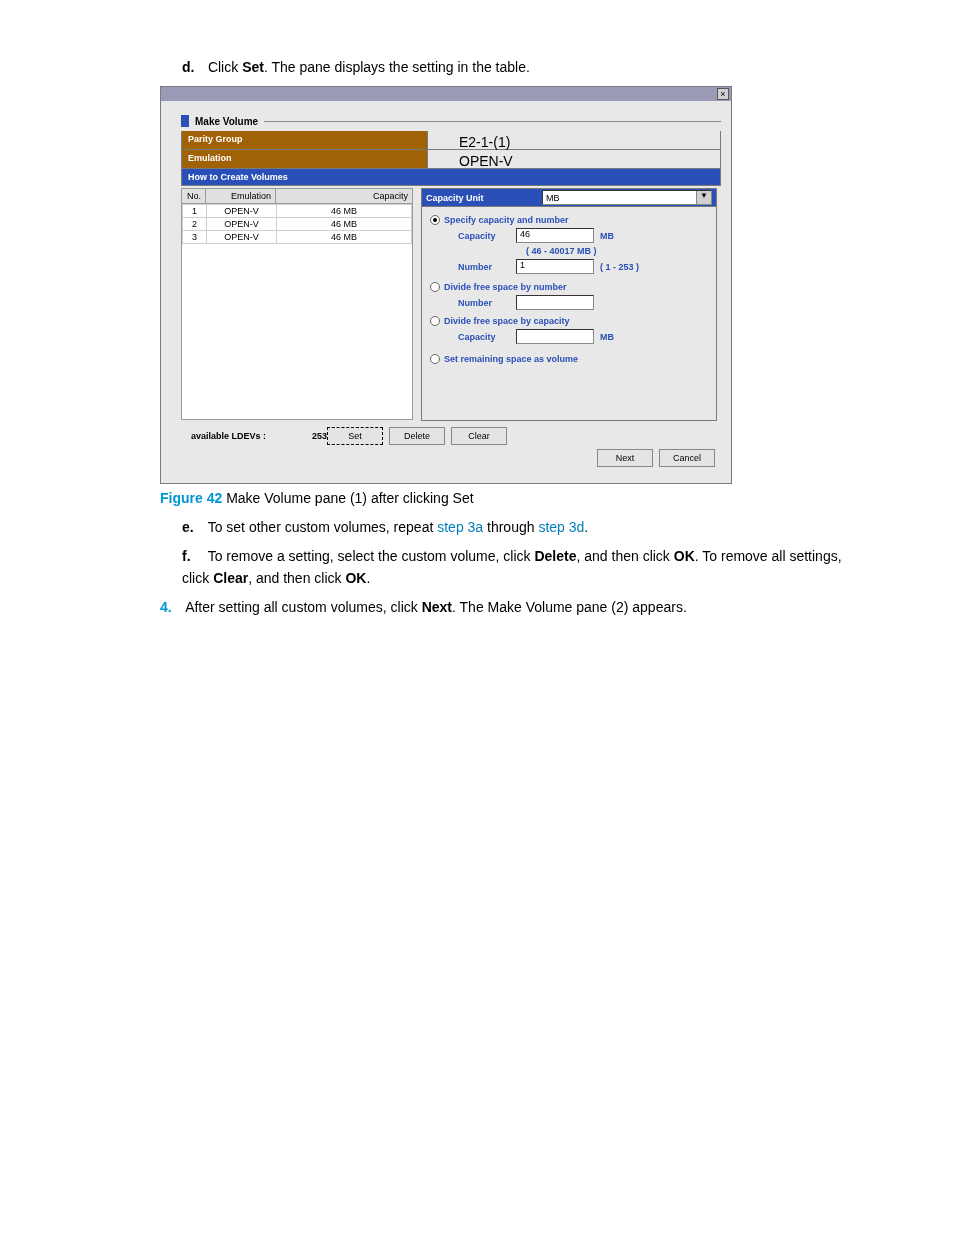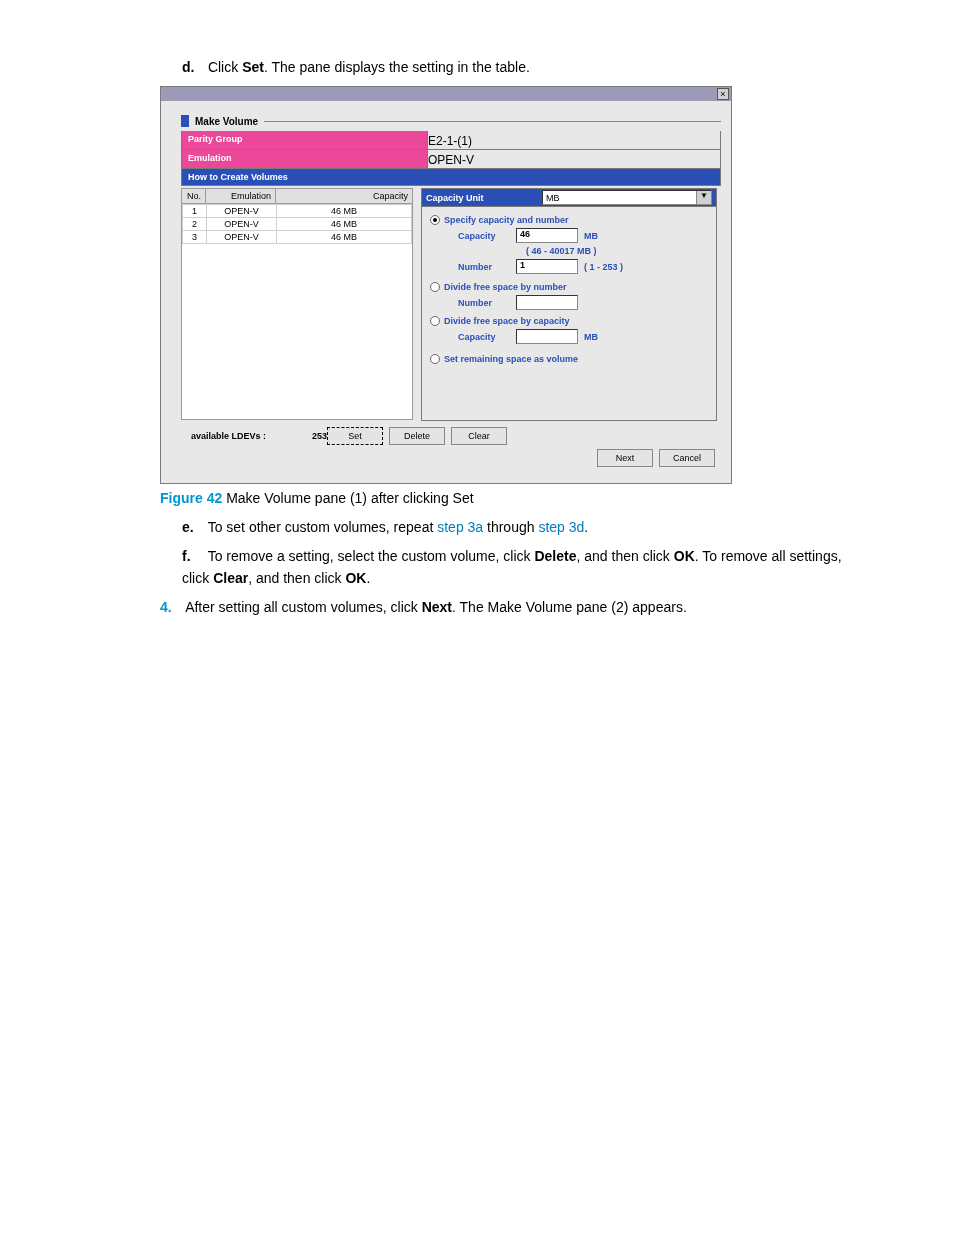--- a/index.html
+++ b/index.html
@@ -70,25 +70,25 @@
   }
   .mv-header .t {
     font-weight: bold; font-size: 10px;
   }
   .mv-header .line {
     flex: 1; border-top: 1px solid #888; margin-left: 6px;
   }
   .kv-row { display: flex; height: 19px; border: 1px solid #7a7a7a; border-top: none; }
   .kv-row:first-of-type { border-top: 1px solid #7a7a7a; }
   .kv-label {
-    width: 246px; background: #ec4899; color: #fff; font-weight: bold;
+    width: 246px; background: #a16207; color: #fff; font-weight: bold;
     padding: 3px 6px; font-size: 9px; border-right: 1px solid #7a7a7a;
   }
   .kv-val {
-    flex: 1; padding: 3px 0; font-size: 12px; background: #e8e8e8;
+    flex: 1; padding: 3px 0; font-size: 14px; background: #e8e8e8; margin-left: 31px;
   }
   .kv-full {
     background: #2a50b8; color: #fff; font-weight: bold;
     padding: 3px 6px; font-size: 9px; border: 1px solid #7a7a7a; border-top: none;
   }
   .cols { display: flex; gap: 8px; margin-top: 2px; align-items: flex-start; }
   .left-col { width: 232px; }
   .right-col { width: 296px; }
   .tbl { width: 100%; border-collapse: collapse; font-size: 9px; background: #fff; }
   .tbl th {
@@ -134,22 +134,22 @@
   .opt-row .radio.sel::after {
     content: ""; width: 4px; height: 4px; background: #000; border-radius: 50%;
     position: absolute; top: 2px; left: 2px;
   }
   .field-row {
     display: flex; align-items: center; gap: 6px; margin: 3px 0 3px 28px;
     color: #2a50b8; font-weight: bold;
   }
   .field-row .fl { width: 52px; }
   .field-row .fin {
-    width: 62px; height: 15px; background: #fff; border: 1px inset #888;
-    color: #000; font-weight: bold; padding: 0 3px; font-size: 9px;
+    width: 78px; height: 15px; background: #fff; border: 1px inset #888;
+    color: #000; font-weight: normal; padding: 0 3px; font-size: 9px;
   }
   .field-row .suf { width: 54px; }
   .hint { margin-left: 96px; color: #2a50b8; font-weight: bold; }
   .bot-row {
     display: flex; align-items: center; justify-content: flex-start;
     padding: 6px 6px 0 10px;
   }
   .avail { font-weight: bold; font-size: 9px; display: flex; gap: 46px; }
   .btns { display: flex; gap: 6px; }
   .btn {

